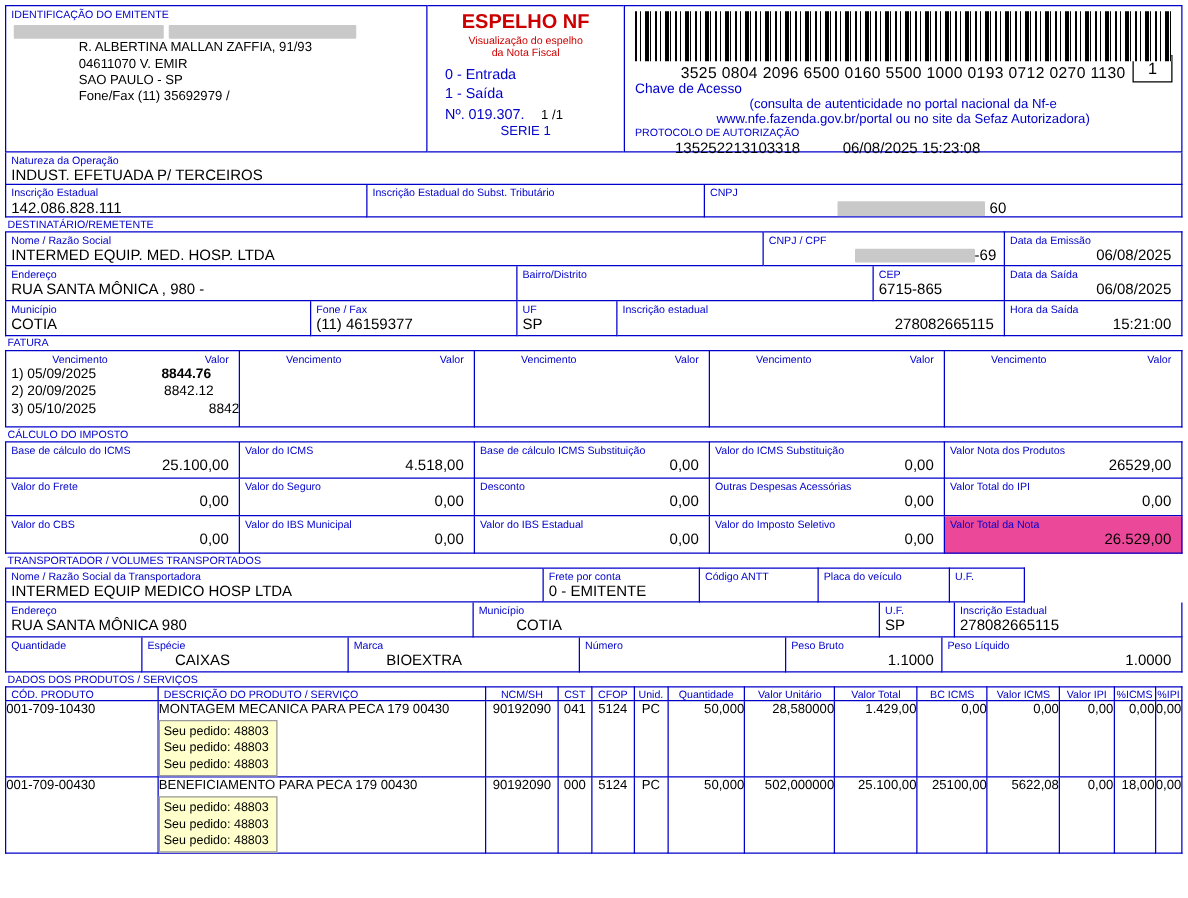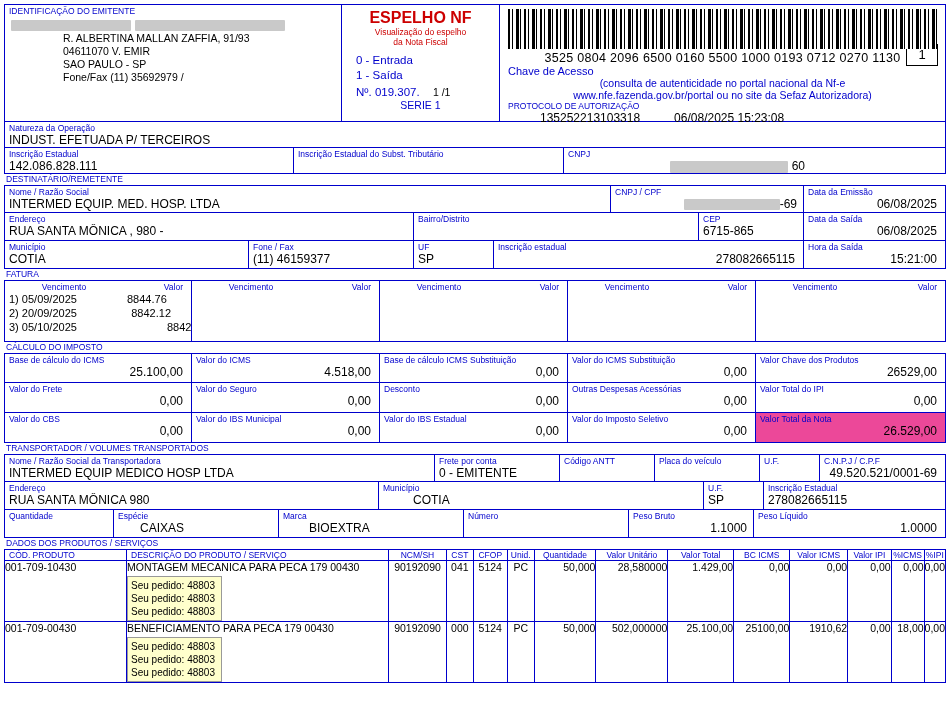--- a/index.html
+++ b/index.html
@@ -187,21 +187,21 @@
   <div class="sect-title">FATURA</div>
   <div class="row" style="height:62px;">
 
     <div class="box" style="width:188px;">
       <div style="display:flex;">
         <div class="lbl" style="width:110px;text-align:center;">Vencimento</div>
         <div class="lbl" style="flex:1;text-align:right;padding-right:8px;">Valor</div>
       </div>
       <div style="display:flex;">
         <div class="val sm" style="width:110px;">1) 05/09/2025</div>
-        <div class="val sm" style="flex:1;text-align:left;padding-right:20px;">8844.76</div>
+        <div class="val sm" style="flex:1;text-align:center;padding-right:20px;font-weight:bold;">8844.76</div>
       </div>
       <div style="display:flex;">
         <div class="val sm" style="width:110px;">2) 20/09/2025</div>
         <div class="val sm" style="flex:1;text-align:right;padding-right:20px;">8842.12</div>
       </div>
       <div style="display:flex;gap:40px;">
         <div class="val sm" style="width:110px;">3) 05/10/2025</div>
         <div class="val sm" style="flex:1;text-align:right;padding-right:20px;">8842.12</div>
       </div>
     </div>
@@ -245,21 +245,21 @@
     </div>
     <div class="box" style="width:188px;border-left:none;">
       <div class="lbl">Base de cálculo ICMS Substituição</div>
       <div class="val r" style="padding-right:8px;">0,00</div>
     </div>
     <div class="box" style="width:188px;border-left:none;">
       <div class="lbl">Valor do ICMS Substituição</div>
       <div class="val r" style="padding-right:8px;">0,00</div>
     </div>
     <div class="box grow" style="border-left:none;">
-      <div class="lbl">Valor Chave dos Produtos</div>
+      <div class="lbl">Valor Nota dos Produtos</div>
       <div class="val r" style="padding-right:8px;">26529,00</div>
     </div>
   </div>
 
   <div class="row" style="height:30px;">
     <div class="box" style="width:188px;border-top:none;">
       <div class="lbl">Valor do Frete</div>
       <div class="val r" style="padding-right:8px;">0,00</div>
     </div>
     <div class="box" style="width:188px;border-top:none;border-left:none;">
@@ -318,24 +318,20 @@
       <div class="lbl">Código ANTT</div>
       <div class="val"></div>
     </div>
     <div class="box" style="width:105px;border-left:none;">
       <div class="lbl">Placa do veículo</div>
       <div class="val"></div>
     </div>
     <div class="box" style="width:60px;border-left:none;">
       <div class="lbl">U.F.</div>
       <div class="val"></div>
-    </div>
-    <div class="box grow" style="border-left:none;">
-      <div class="lbl">C.N.P.J / C.P.F</div>
-      <div class="val r" style="padding-right:8px;">49.520.521/0001-69</div>
     </div>
   </div>
 
   <div class="row" style="height:28px;">
     <div class="box" style="width:375px;border-top:none;">
       <div class="lbl">Endereço</div>
       <div class="val">RUA SANTA MÔNICA 980</div>
     </div>
     <div class="box" style="width:325px;border-top:none;border-left:none;">
       <div class="lbl">Município</div>
@@ -434,21 +430,21 @@
         </div>
       </td>
       <td class="c">90192090</td>
       <td class="c">000</td>
       <td class="c">5124</td>
       <td class="c">PC</td>
       <td class="r">50,000</td>
       <td class="r">502,000000</td>
       <td class="r">25.100,00</td>
       <td class="r">25100,00</td>
-      <td class="r">1910,62</td>
+      <td class="r">5622,08</td>
       <td class="r">0,00</td>
       <td class="r">18,00</td>
       <td class="r">0,00</td>
     </tr>
   </tbody>
     </table>
 
 </div>
 
 </body></html>

